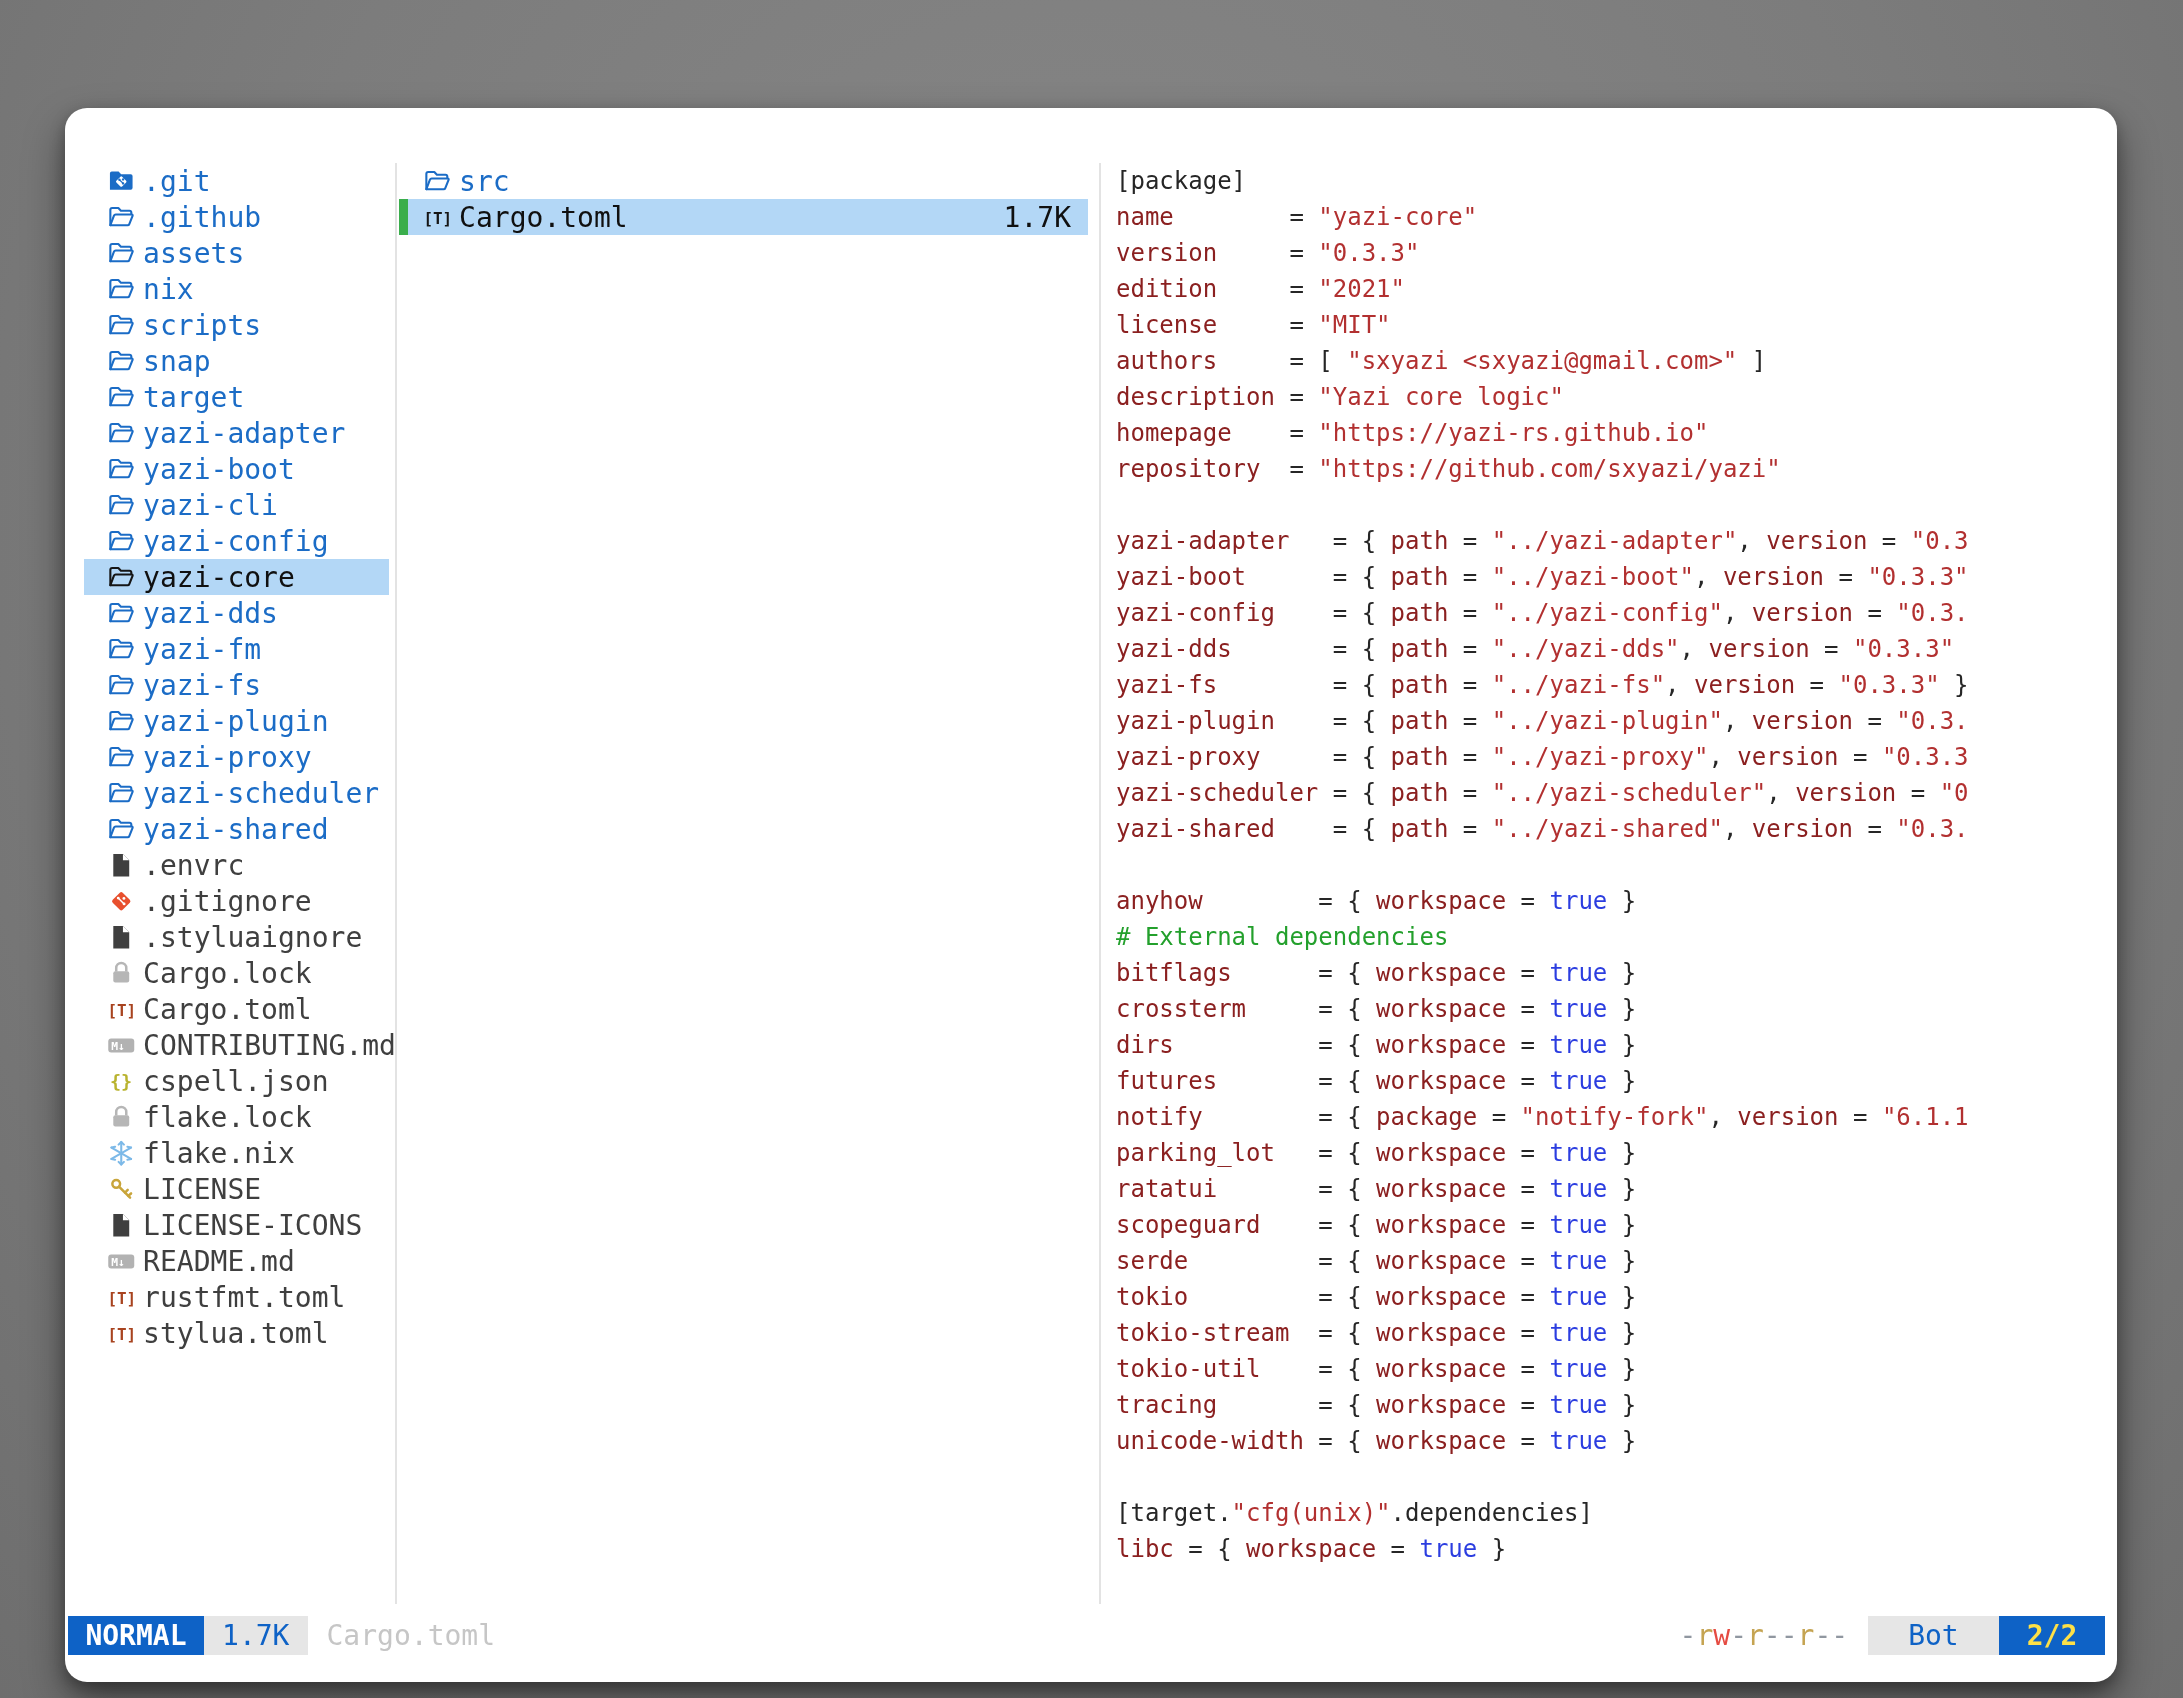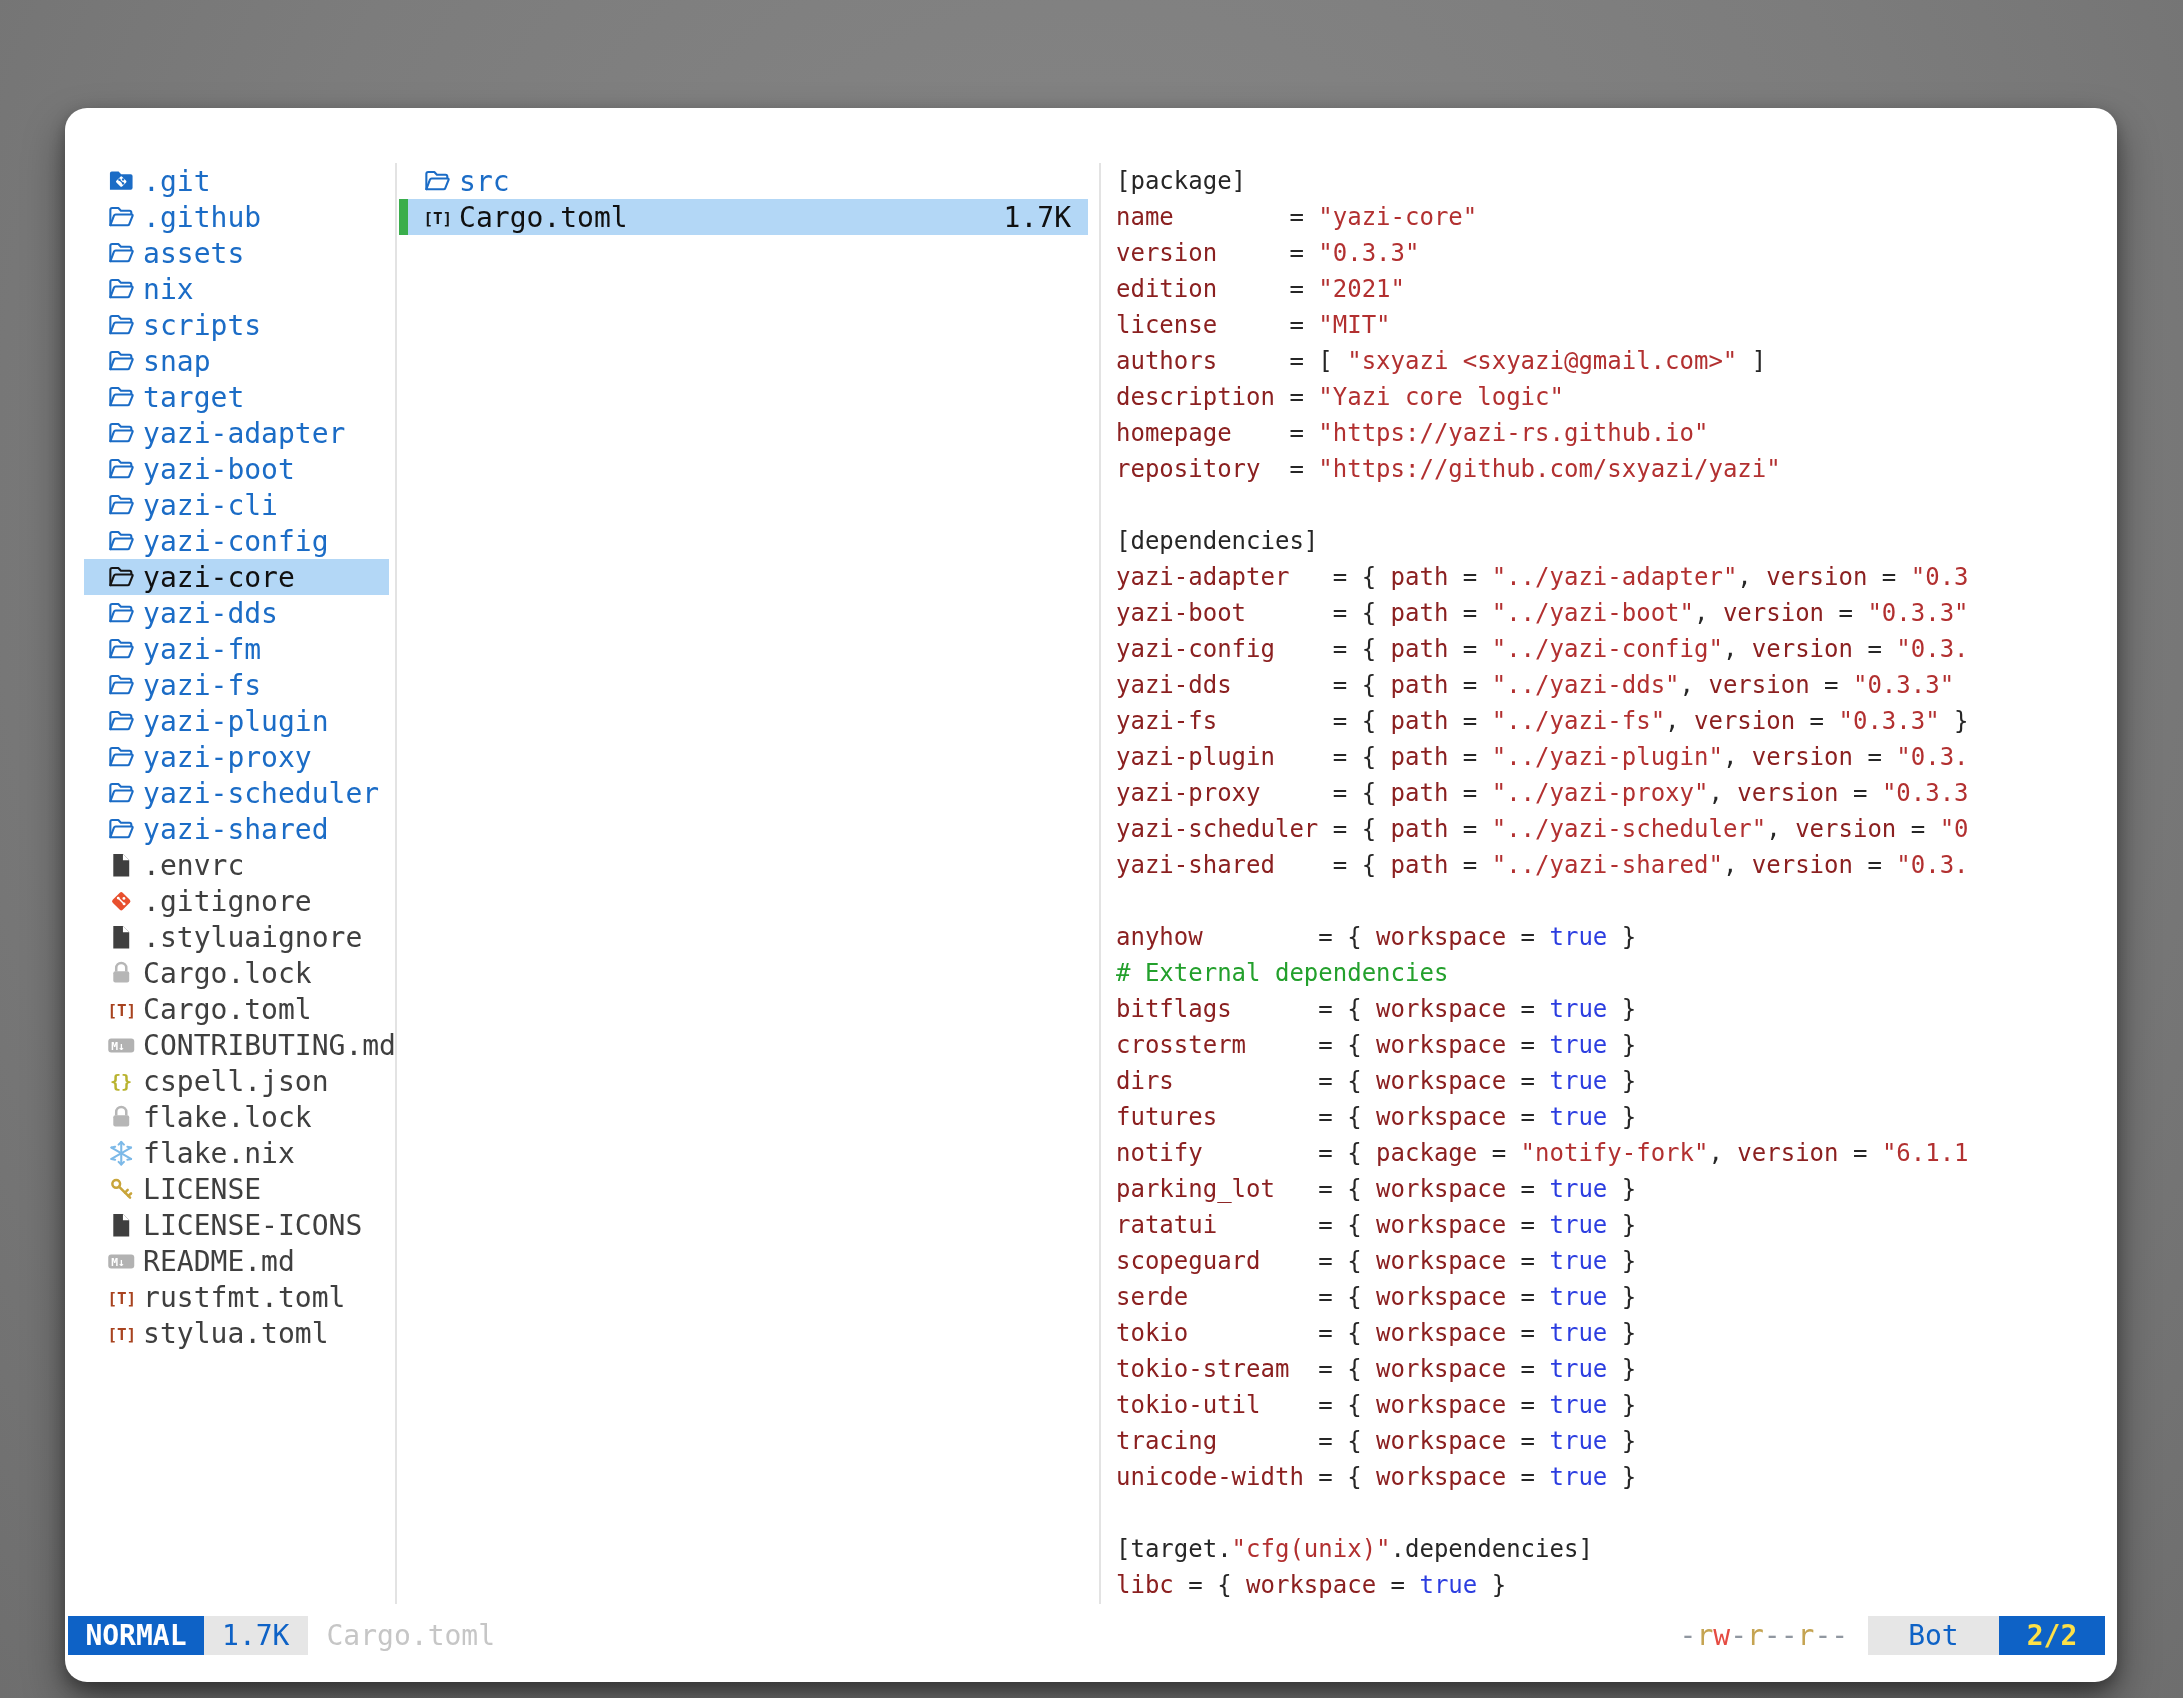--- a/index.html
+++ b/index.html
@@ -444,21 +444,20 @@
       <div class="pline"><span class="seg-p">[package]</span></div>
       <div class="pline"><span class="seg-k">name        </span><span class="seg-p">= </span><span class="seg-s">"yazi-core"</span></div>
       <div class="pline"><span class="seg-k">version     </span><span class="seg-p">= </span><span class="seg-s">"0.3.3"</span></div>
       <div class="pline"><span class="seg-k">edition     </span><span class="seg-p">= </span><span class="seg-s">"2021"</span></div>
       <div class="pline"><span class="seg-k">license     </span><span class="seg-p">= </span><span class="seg-s">"MIT"</span></div>
       <div class="pline"><span class="seg-k">authors     </span><span class="seg-p">= [ </span><span class="seg-s">"sxyazi &lt;sxyazi@gmail.com&gt;"</span><span class="seg-p"> ]</span></div>
       <div class="pline"><span class="seg-k">description </span><span class="seg-p">= </span><span class="seg-s">"Yazi core logic"</span></div>
       <div class="pline"><span class="seg-k">homepage    </span><span class="seg-p">= </span><span class="seg-s">"https://yazi-rs.github.io"</span></div>
       <div class="pline"><span class="seg-k">repository  </span><span class="seg-p">= </span><span class="seg-s">"https://github.com/sxyazi/yazi"</span></div>
       <div class="pline"></div>
-      <div class="pline"><span class="seg-p">[dependencies]</span></div>
       <div class="pline"><span class="seg-k">yazi-adapter   </span><span class="seg-p">= { </span><span class="seg-k">path</span><span class="seg-p"> = </span><span class="seg-s">"../yazi-adapter"</span><span class="seg-p">, </span><span class="seg-k">version</span><span class="seg-p"> = </span><span class="seg-s">"0.3</span></div>
       <div class="pline"><span class="seg-k">yazi-boot      </span><span class="seg-p">= { </span><span class="seg-k">path</span><span class="seg-p"> = </span><span class="seg-s">"../yazi-boot"</span><span class="seg-p">, </span><span class="seg-k">version</span><span class="seg-p"> = </span><span class="seg-s">"0.3.3"</span></div>
       <div class="pline"><span class="seg-k">yazi-config    </span><span class="seg-p">= { </span><span class="seg-k">path</span><span class="seg-p"> = </span><span class="seg-s">"../yazi-config"</span><span class="seg-p">, </span><span class="seg-k">version</span><span class="seg-p"> = </span><span class="seg-s">"0.3.</span></div>
       <div class="pline"><span class="seg-k">yazi-dds       </span><span class="seg-p">= { </span><span class="seg-k">path</span><span class="seg-p"> = </span><span class="seg-s">"../yazi-dds"</span><span class="seg-p">, </span><span class="seg-k">version</span><span class="seg-p"> = </span><span class="seg-s">"0.3.3"</span></div>
       <div class="pline"><span class="seg-k">yazi-fs        </span><span class="seg-p">= { </span><span class="seg-k">path</span><span class="seg-p"> = </span><span class="seg-s">"../yazi-fs"</span><span class="seg-p">, </span><span class="seg-k">version</span><span class="seg-p"> = </span><span class="seg-s">"0.3.3"</span><span class="seg-p"> }</span></div>
       <div class="pline"><span class="seg-k">yazi-plugin    </span><span class="seg-p">= { </span><span class="seg-k">path</span><span class="seg-p"> = </span><span class="seg-s">"../yazi-plugin"</span><span class="seg-p">, </span><span class="seg-k">version</span><span class="seg-p"> = </span><span class="seg-s">"0.3.</span></div>
       <div class="pline"><span class="seg-k">yazi-proxy     </span><span class="seg-p">= { </span><span class="seg-k">path</span><span class="seg-p"> = </span><span class="seg-s">"../yazi-proxy"</span><span class="seg-p">, </span><span class="seg-k">version</span><span class="seg-p"> = </span><span class="seg-s">"0.3.3</span></div>
       <div class="pline"><span class="seg-k">yazi-scheduler </span><span class="seg-p">= { </span><span class="seg-k">path</span><span class="seg-p"> = </span><span class="seg-s">"../yazi-scheduler"</span><span class="seg-p">, </span><span class="seg-k">version</span><span class="seg-p"> = </span><span class="seg-s">"0</span></div>
       <div class="pline"><span class="seg-k">yazi-shared    </span><span class="seg-p">= { </span><span class="seg-k">path</span><span class="seg-p"> = </span><span class="seg-s">"../yazi-shared"</span><span class="seg-p">, </span><span class="seg-k">version</span><span class="seg-p"> = </span><span class="seg-s">"0.3.</span></div>
       <div class="pline"></div>

